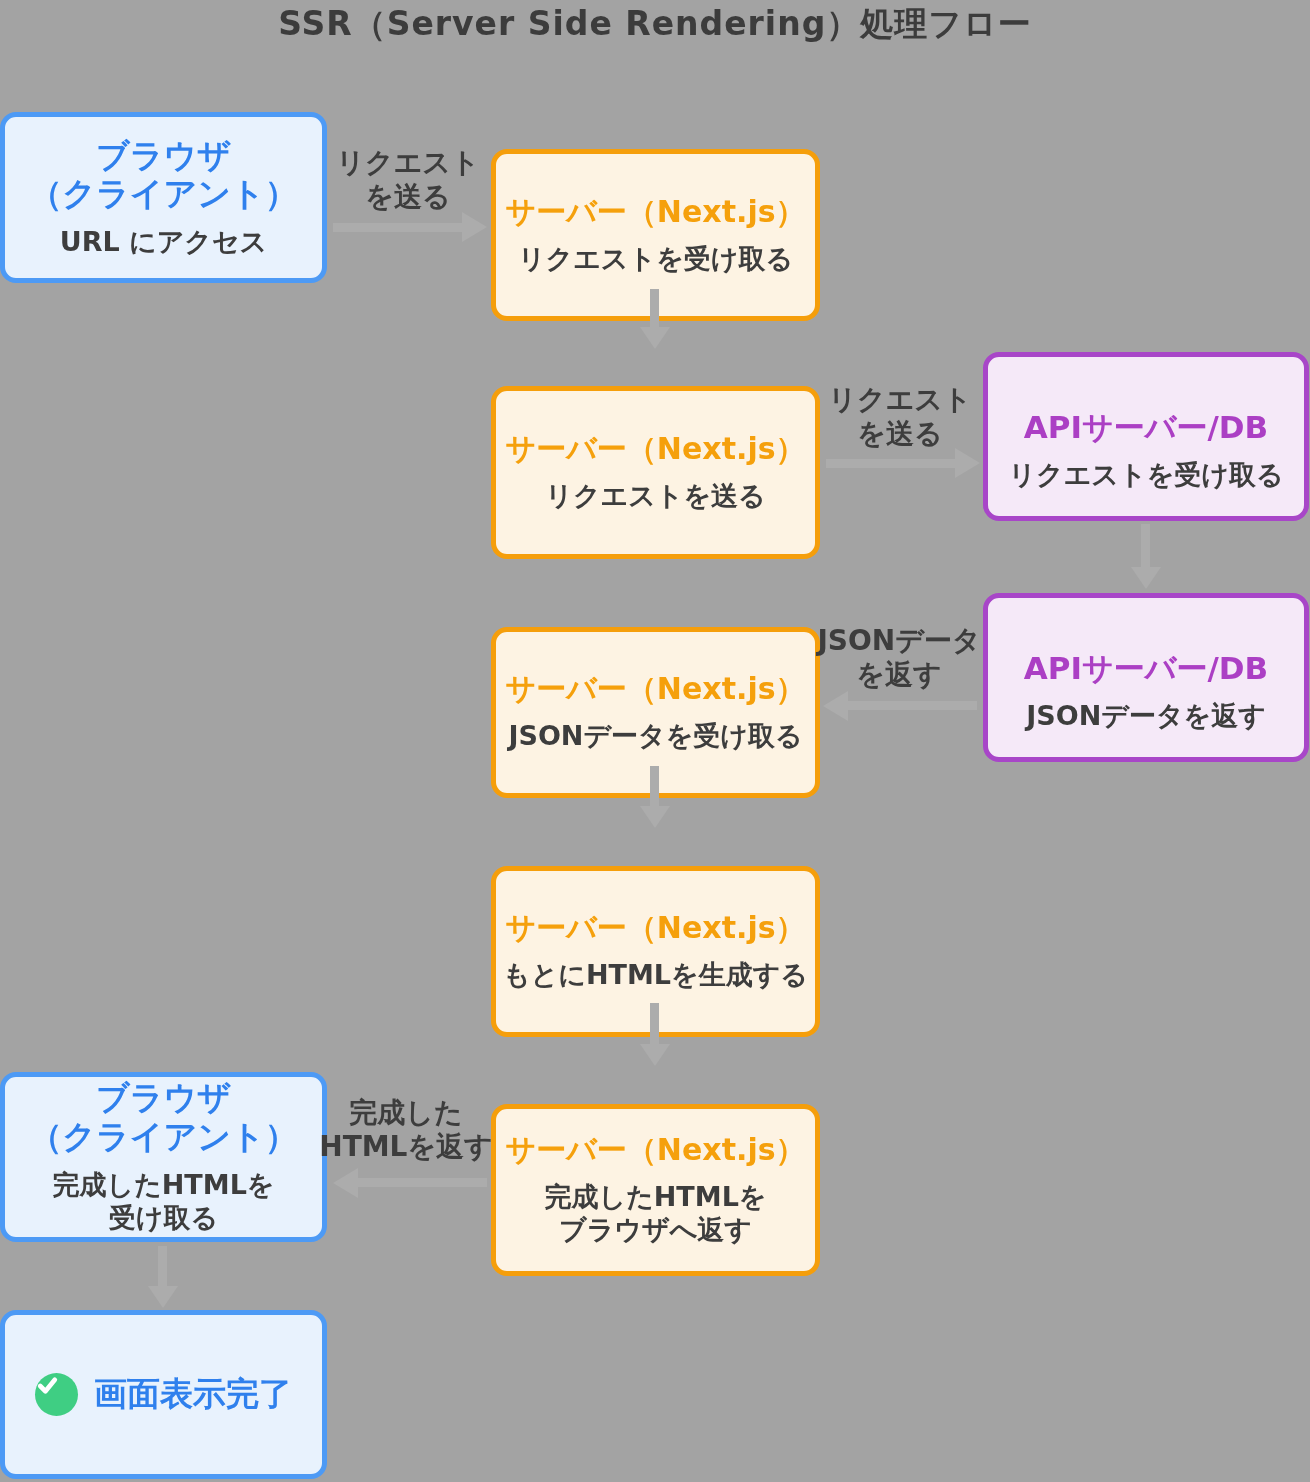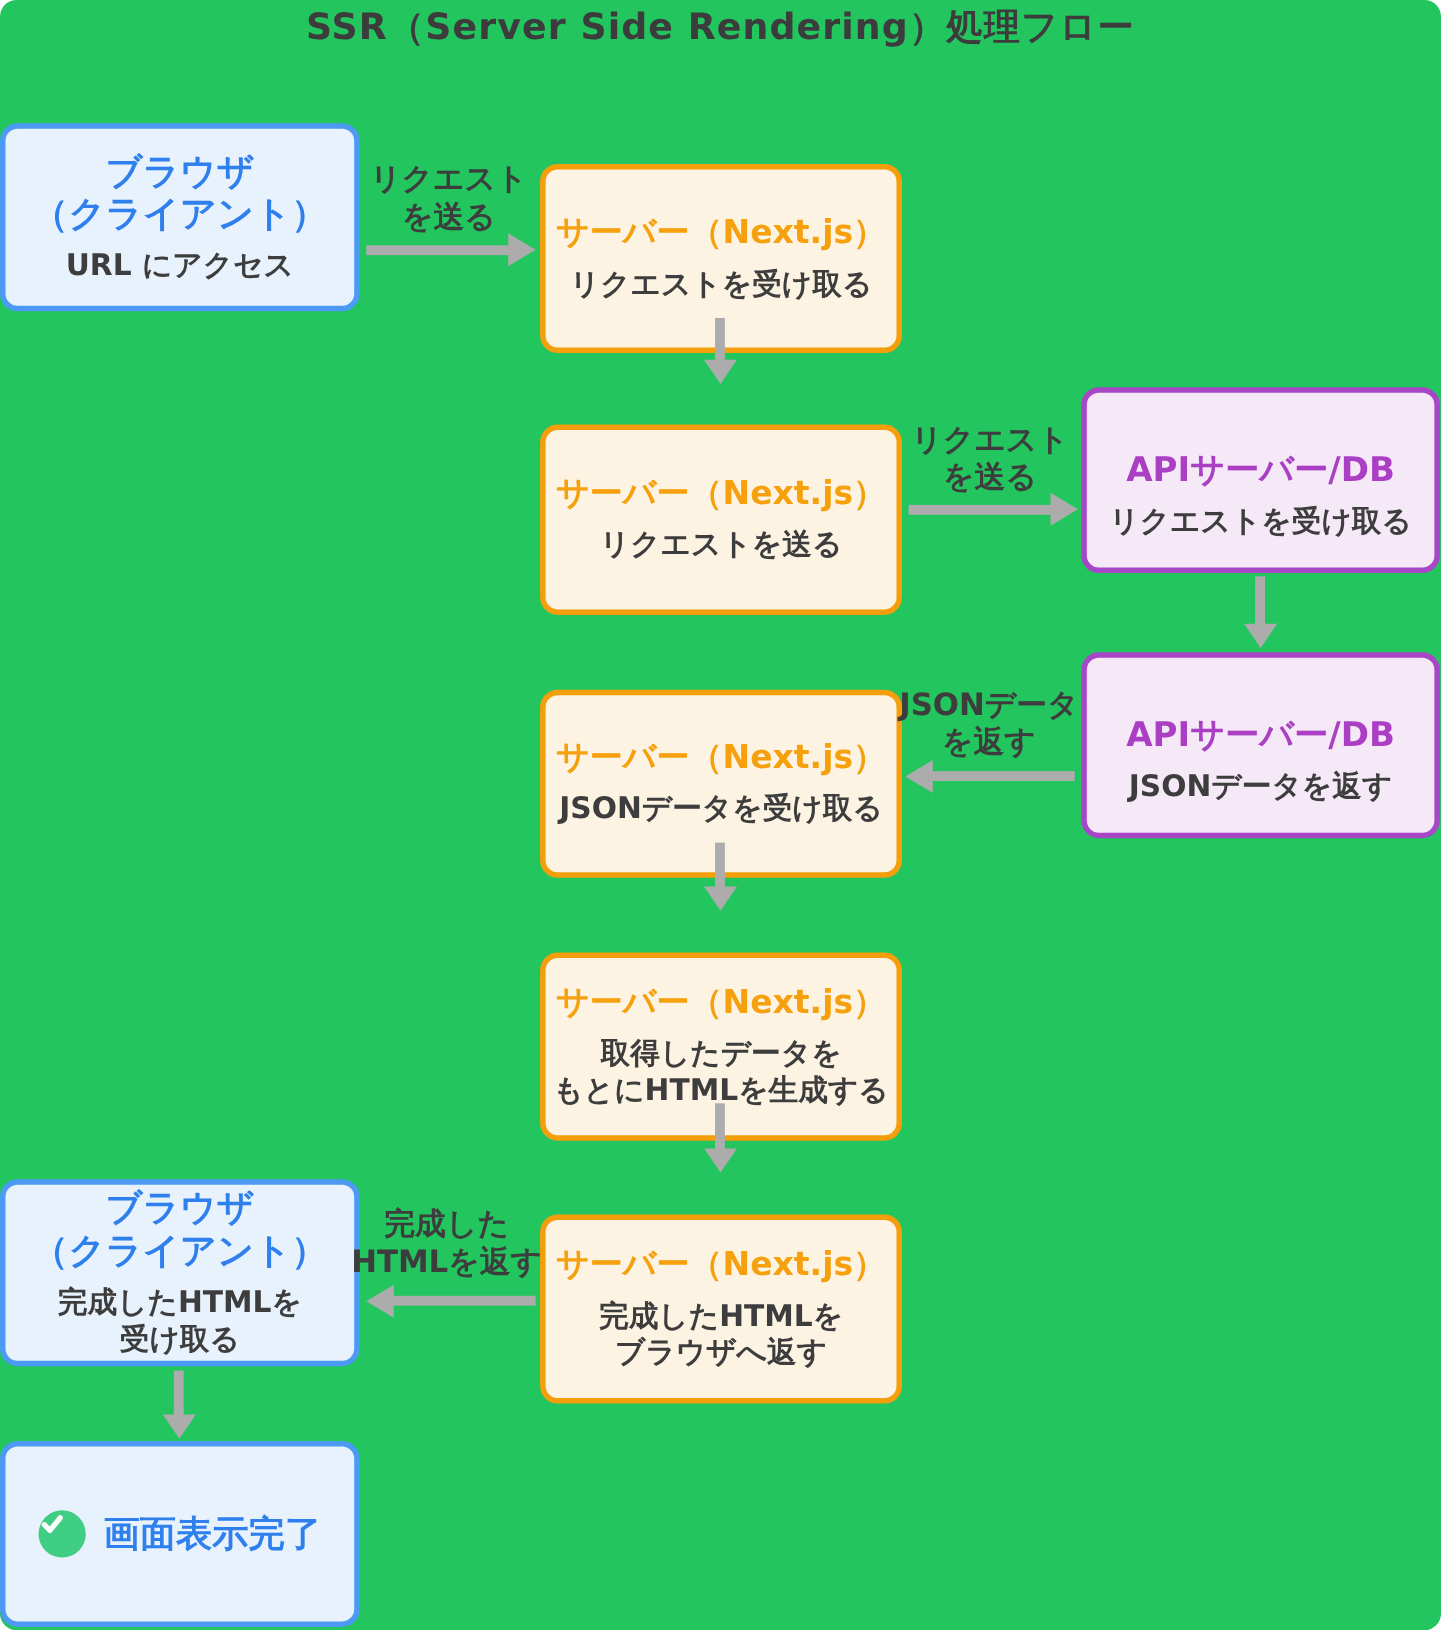--- a/index.html
+++ b/index.html
@@ -1,17 +1,17 @@
 <!DOCTYPE html>
 <html><head>
 <meta charset="utf-8">
 <style>
   html,body{margin:0;padding:0;background:#ffffff;}
-  .canvas{position:relative;width:1310px;height:1482px;background:#22c55e;
-          font-family:"DejaVu Sans","Liberation Sans",sans-serif;overflow:hidden;border-radius:15px;}
+  .canvas{position:relative;width:1310px;height:1482px;background:#a3a3a3;
+          font-family:"DejaVu Sans","Liberation Sans",sans-serif;overflow:hidden;}
   .diagram-title{position:absolute;top:2px;left:0;width:100%;text-align:center;
                  font-size:33px;font-weight:800;color:#3C3C3C;margin:0;letter-spacing:1px;}
   .node{position:absolute;box-sizing:border-box;border-radius:16px;border:5px solid;
         display:flex;flex-direction:column;align-items:center;justify-content:center;text-align:center;}
   .node .title{font-weight:800;line-height:1.16;}
   .node .title span{display:block;white-space:nowrap;}
   .node .body{font-weight:700;color:#3D3D3D;font-size:27px;line-height:1.24;margin-top:12px;}
   .node .body span{display:block;white-space:nowrap;}
   .browser{background:#E8F2FD;border-color:#4D9AF5;}
   .browser .title{color:#2F80ED;font-size:33px;}
@@ -92,21 +92,20 @@
     <div class="body">
       <span>JSONデータを受け取る</span>
     </div>
   </div>
 
   <div class="node server" style="left:491px;top:830px;width:329px;height:171px;">
     <div class="title">
       <span>サーバー（Next.js）</span>
     </div>
     <div class="body">
-      <span>取得したデータを</span>
       <span>もとにHTMLを生成する</span>
     </div>
   </div>
 
   <div class="node server" style="left:491px;top:1068px;width:329px;height:172px;">
     <div class="title">
       <span>サーバー（Next.js）</span>
     </div>
     <div class="body">
       <span>完成したHTMLを</span>

